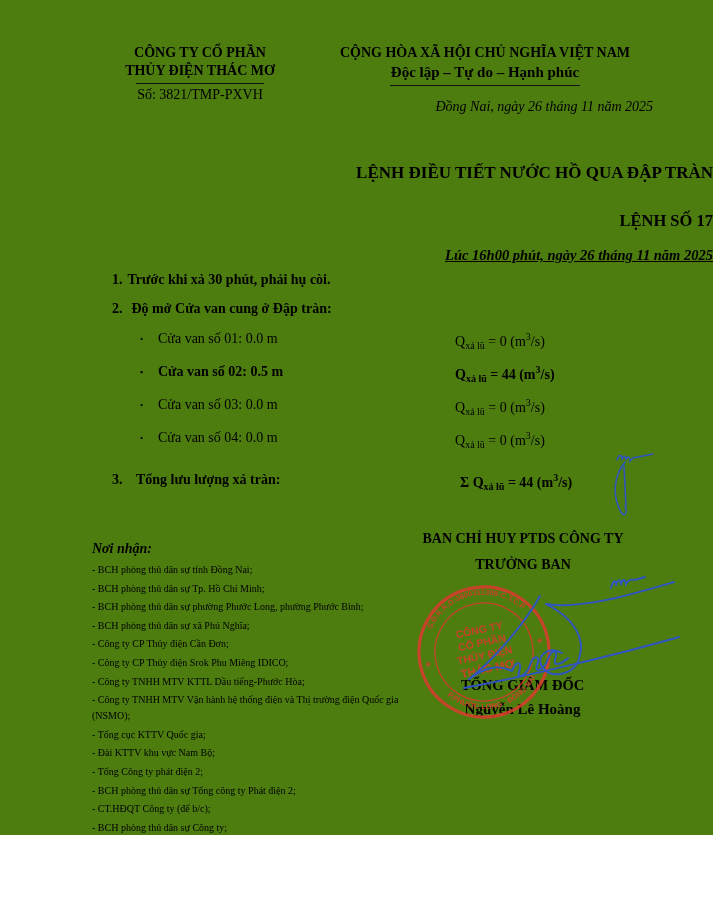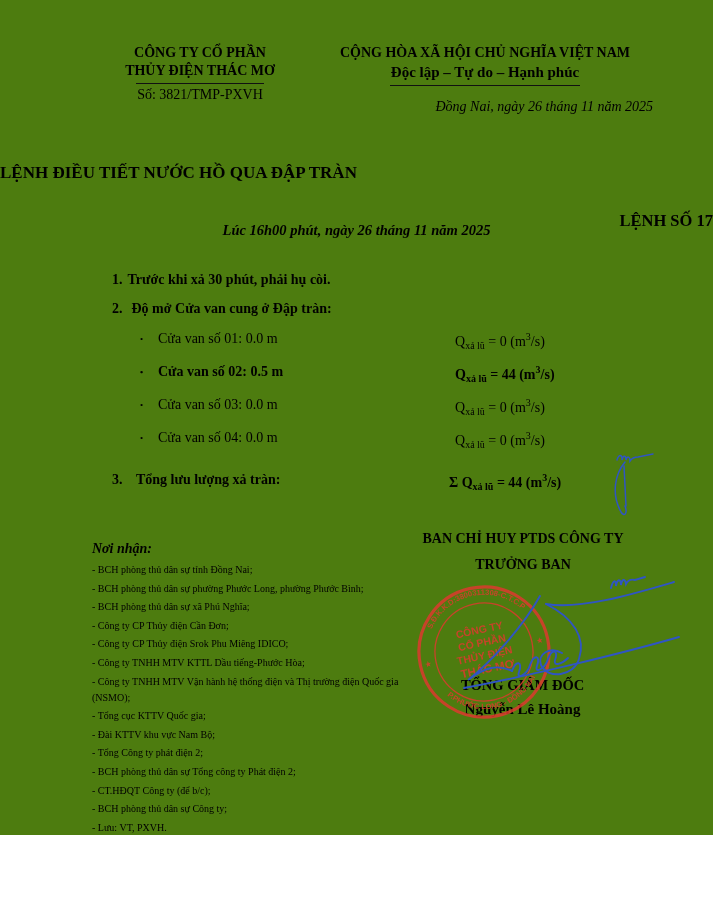--- a/index.html
+++ b/index.html
@@ -13,42 +13,42 @@
   .hdr-left { position:absolute; left:90px; top:44px; width:220px; text-align:center; }
   .hdr-left .l1, .hdr-left .l2 { font-weight:bold; font-size:14px; line-height:18px; }
   .hdr-rule-left { width:128px; border-top:1.4px solid #111; margin:3px auto 3px; }
   .hdr-left .docnum { font-size:14px; }
   .hdr-right { position:absolute; left:315px; top:44px; width:340px; text-align:center; }
   .hdr-right .l1 { font-weight:bold; font-size:14px; line-height:18px; }
   .hdr-right .l2 { font-weight:bold; font-size:15px; line-height:20px; }
   .hdr-rule-right { width:190px; border-top:1.4px solid #111; margin:3px auto 0; }
   .hdr-right .date { font-style:italic; font-size:14px; margin-top:13px; text-align:right; padding-right:2px; }
   
-  .title-main { position:absolute; left:0; top:163px; width:100%; text-align:left;
+  .title-main { position:absolute; left:0; top:163px; width:100%; text-align:right;
     font-weight:bold; font-size:17px; }
   .title-order { position:absolute; left:0; top:211px; width:100%; text-align:right;
     font-weight:bold; font-size:16.5px; }
-  .title-time { position:absolute; left:0; top:222px; width:100%; text-align:center;
-    font-weight:bold; font-style:italic; font-size:14.5px; }
+  .title-time { position:absolute; left:0; top:247px; width:100%; text-align:right;
+    font-weight:bold; font-style:italic; font-size:14.5px;text-decoration:underline; }
   
   .item { position:absolute; font-size:14px; white-space:nowrap; }
   .item .num { font-weight:bold; }
   .item .txt { font-weight:bold; margin-left:5px; }
   .gate-row { position:absolute; left:0; top:0; width:100%; font-size:14px; }
   .gate-bullet { position:absolute; left:140px; top:3px; font-size:9px; }
   .gate-label { position:absolute; left:158px; }
   .gate-q { position:absolute; left:455px; }
   .qexpr { white-space:pre; }
   .qexpr sub { font-size:10px; }
   .qexpr sup { font-size:10px; }
   .bold { font-weight:bold; }
   .total-row { position:absolute; left:0; width:100%; font-size:14px; }
   .total-num { position:absolute; left:112px; font-weight:bold; }
   .total-txt { position:absolute; left:136px; font-weight:bold; }
-  .total-q  { position:absolute; left:449px; font-weight:bold; }
+  .total-q  { position:absolute; left:460px; font-weight:bold; }
   
   .recipients { position:absolute; left:92px; top:541px; width:330px; }
   .recipients .heading { font-weight:bold; font-style:italic; font-size:14px; margin-bottom:5px; }
   .recipients ul { list-style:none; }
   .recipients li { font-size:10px; line-height:16px; margin-bottom:2.6px; }
   
   .sign-block { position:absolute; left:392px; top:531px; width:262px; text-align:center; z-index:1; }
   .sign-block .auth { font-weight:bold; font-size:14px; }
   .sign-block .role { font-weight:bold; font-size:14px; margin-top:10px; }
   .sign-titles { position:absolute; left:420px; top:677px; width:205px; text-align:center; z-index:1; }
@@ -128,20 +128,21 @@
       <path d="M 27,16 C 17,28 13,48 23,66 C 26,71 30,68 27,60"></path>
       <path d="M 19,14 c 2,-6 5,-6 5,0 c 1,-5 4,-5 4,0 c 1,-4 4,-4 4,1 c 2,-3 5,-4 8,-4 l 15,-3"></path>
       <path d="M 26,20 l 2,40"></path>
     </g>
   </svg>
 
   <div class="recipients">
     <div class="heading">Nơi nhận:</div>
     <ul>
       <li>- BCH phòng thủ dân sự tỉnh Đồng Nai;</li>
+      <li>- BCH phòng thủ dân sự Tp. Hồ Chí Minh;</li>
       <li>- BCH phòng thủ dân sự phường Phước Long, phường Phước Bình;</li>
       <li>- BCH phòng thủ dân sự xã Phú Nghĩa;</li>
       <li>- Công ty CP Thủy điện Cần Đơn;</li>
       <li>- Công ty CP Thủy điện Srok Phu Miêng IDICO;</li>
       <li>- Công ty TNHH MTV KTTL Dầu tiếng-Phước Hòa;</li>
       <li>- Công ty TNHH MTV Vận hành hệ thống điện và Thị trường điện Quốc gia (NSMO);</li>
       <li>- Tổng cục KTTV Quốc gia;</li>
       <li>- Đài KTTV khu vực Nam Bộ;</li>
       <li>- Tổng Công ty phát điện 2;</li>
       <li>- BCH phòng thủ dân sự Tổng công ty Phát điện 2;</li>

